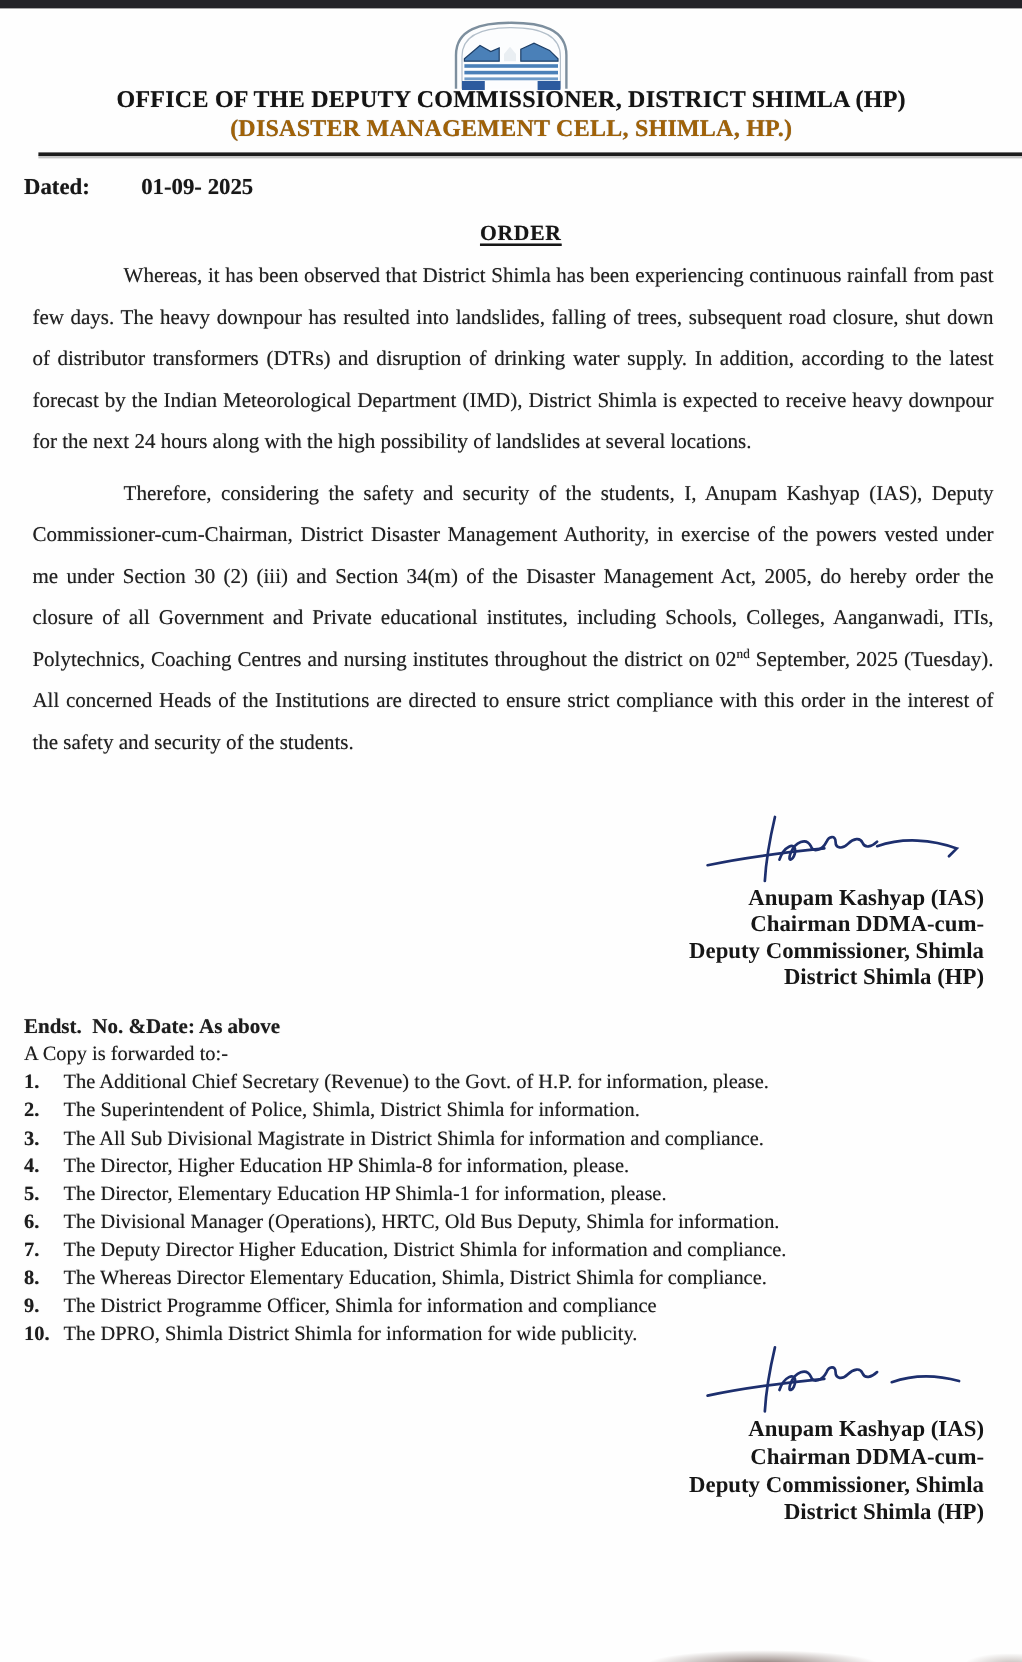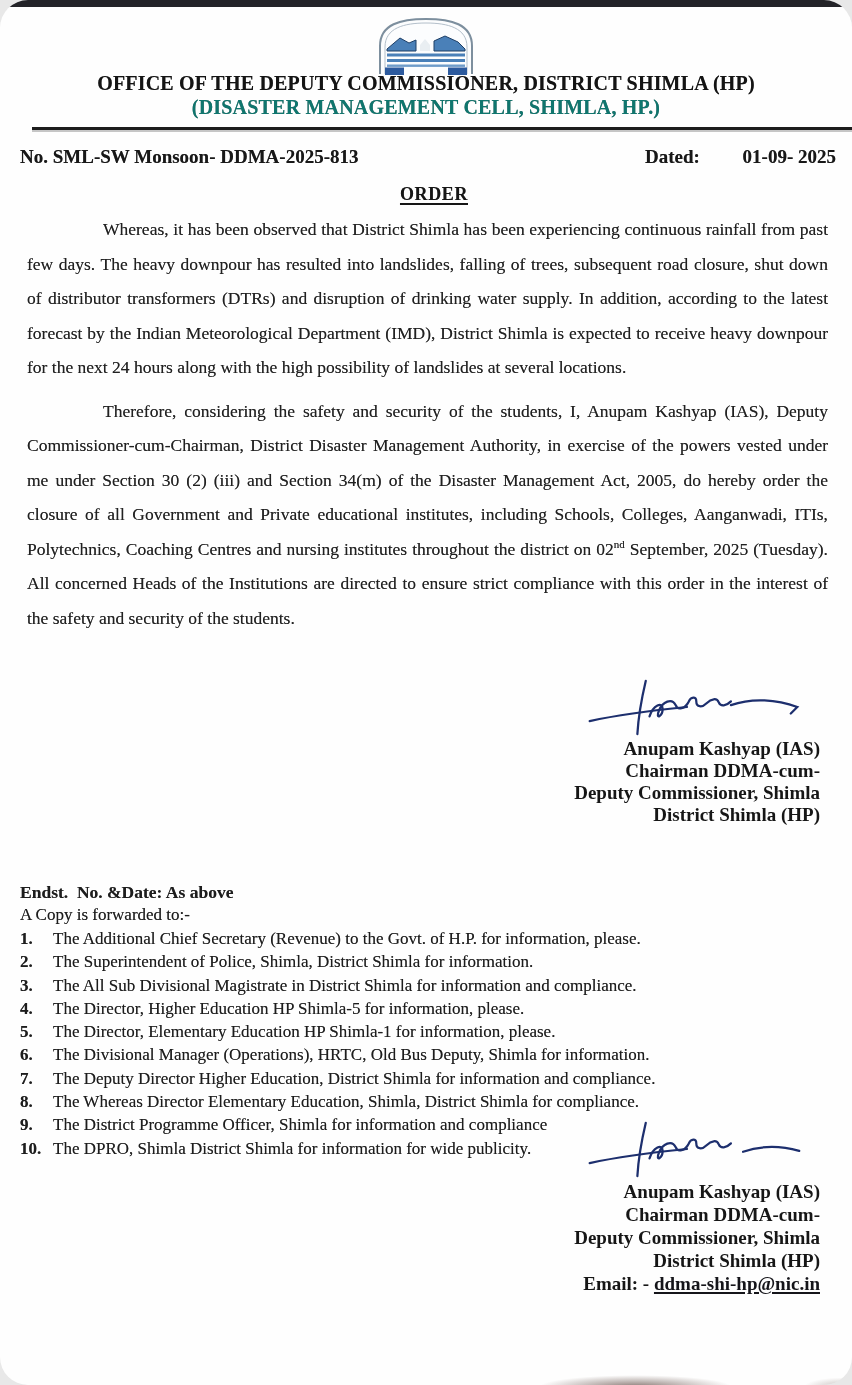--- a/index.html
+++ b/index.html
@@ -1,33 +1,33 @@
 <!DOCTYPE html>
 <html><head>
 <meta charset="utf-8">
 <style>
   html,body { margin:0; padding:0; background:#e8e8e8; }
   #page {
     position:relative; width:852px; height:1385px; margin:0 auto;
     background:#fefefe; overflow:hidden;
-    font-family:"Liberation Serif", serif; color:#1f1f1f;border-radius:28px;
+    font-family:"Liberation Serif", serif; color:#1f1f1f;
   }
   .soft { text-shadow: 0 0 0.6px rgba(25,25,25,0.55); }
 
   .top-bar { position:absolute; top:0; left:0; right:0; height:7px; background:#232328; }
 
   .logo { position:absolute; top:16px; left:371px; width:110px; height:60px; }
 
   .title-line1 {
     position:absolute; top:72px; left:0; right:0; text-align:center;
     font-weight:bold; font-size:20px; letter-spacing:0.2px; color:#141414;
   }
   .title-line2 {
     position:absolute; top:96px; left:0; right:0; text-align:center;
-    font-weight:bold; font-size:20px; letter-spacing:0.2px; color:#0f766e;
+    font-weight:bold; font-size:20px; letter-spacing:0.2px; color:#a16207;
   }
 
   .rule { position:absolute; top:127px; left:32px; right:0; height:3px; background:#1d1d1d;
           box-shadow:0 2px 0 rgba(30,30,30,0.25); }
 
   .ref-row {
     position:absolute; top:146px; left:20px; right:16px;
     display:flex; justify-content:space-between; align-items:baseline;
     font-weight:bold; font-size:19px; color:#181818;
   }
@@ -50,21 +50,21 @@
   .sig-block { position:absolute; right:32px; width:430px; text-align:right;
                font-weight:bold; font-size:19px; line-height:22px; color:#161616; }
   .sig1 { top:678px; }
   .sig2 { top:1120px; line-height:23px; }
   .sig-svg { display:block; margin:0 14px 2px auto; }
   .email-line { white-space:pre; }
   .email-link { color:#15151a; text-decoration:underline; text-decoration-thickness:2px;
                 text-underline-offset:2px; font-weight:bold; cursor:pointer; }
 
   .endst { position:absolute; top:844px; left:20px; right:14px; color:#1d1d1d; }
-  .endst-head { font-weight:bold; font-size:17.5px; white-space:pre-wrap; line-height:22px;margin-top:37px; }
+  .endst-head { font-weight:bold; font-size:17.5px; white-space:pre-wrap; line-height:22px; }
   .copy-line { font-size:17px; line-height:23px; }
   .dist-list { margin-top:1px; }
   .dist-item { display:flex; font-size:17px; line-height:23.3px; }
   .dist-item .num { font-weight:bold; flex:0 0 22px; }
   .dist-item .itxt { flex:1; padding-left:11px; }
 
   .shadow1 {
     position:absolute; left:538px; bottom:-2px; width:195px; height:12px;
     background:radial-gradient(ellipse at 50% 100%, rgba(75,50,42,0.65) 0%, rgba(75,50,42,0) 70%);
   }
@@ -94,21 +94,20 @@
       <rect x="77" y="51.5" width="19" height="7.5" fill="#2c5a9e"></rect>
     </svg>
   </div>
 
   <div class="title-line1 soft">OFFICE OF THE DEPUTY COMMISSIONER, DISTRICT SHIMLA (HP)</div>
   <div class="title-line2 soft">(DISASTER MANAGEMENT CELL, SHIMLA, HP.)</div>
 
   <div class="rule"></div>
 
   <div class="ref-row">
-    <span class="soft">No. SML-SW Monsoon- DDMA-2025-813</span>
     <span>
       <span class="soft">Dated:</span>
       <span class="dated-value soft">01-09- 2025</span>
     </span>
   </div>
 
   <div class="order-title soft">ORDER</div>
 
   <div class="body-text soft">
     <p>Whereas, it has been observed that District Shimla has been experiencing continuous rainfall from past few days. The heavy downpour has resulted into landslides, falling of trees, subsequent road closure, shut down of distributor transformers (DTRs) and disruption of drinking water supply. In addition, according to the latest forecast by the Indian Meteorological Department (IMD), District Shimla is expected to receive heavy downpour for the next 24 hours along with the high possibility of landslides at several locations.</p>
@@ -145,21 +144,21 @@
           <span class="itxt">The Superintendent of Police, Shimla, District Shimla for information.</span>
         </div>
 
         <div class="dist-item soft">
           <span class="num">3.</span>
           <span class="itxt">The All Sub Divisional Magistrate in District Shimla for information and compliance.</span>
         </div>
 
         <div class="dist-item soft">
           <span class="num">4.</span>
-          <span class="itxt">The Director, Higher Education HP Shimla-5 for information, please.</span>
+          <span class="itxt">The Director, Higher Education HP Shimla-8 for information, please.</span>
         </div>
 
         <div class="dist-item soft">
           <span class="num">5.</span>
           <span class="itxt">The Director, Elementary Education HP Shimla-1 for information, please.</span>
         </div>
 
         <div class="dist-item soft">
           <span class="num">6.</span>
           <span class="itxt">The Divisional Manager (Operations), HRTC, Old Bus Deputy, Shimla for information.</span>
@@ -193,19 +192,18 @@
         <path d="M64,3 C60,20 56,42 55,60"></path>
         <path d="M4,46 C32,40 68,35 108,31"></path>
         <path d="M68,41 C72,29 82,25 82,33 C82,41 74,45 78,35 C82,25 92,21 96,29 C98,35 106,33 110,25 C112,20 118,19 118,25 C118,31 124,32 129,27 C134,22 140,21 142,26 C144,31 150,30 155,25"></path>
         <path d="M168,34 C188,27 210,28 228,33"></path>
       </g>
     </svg>
     <div>Anupam Kashyap (IAS)</div>
     <div>Chairman DDMA-cum-</div>
     <div>Deputy Commissioner, Shimla</div>
     <div>District Shimla (HP)</div>
-    <div class="email-line"><span>Email: - </span><a class="email-link">ddma-shi-hp@nic.in</a></div>
   </div>
 
   <div class="shadow1"></div>
   <div class="shadow2"></div>
 
 </div>
 
 </body></html>

